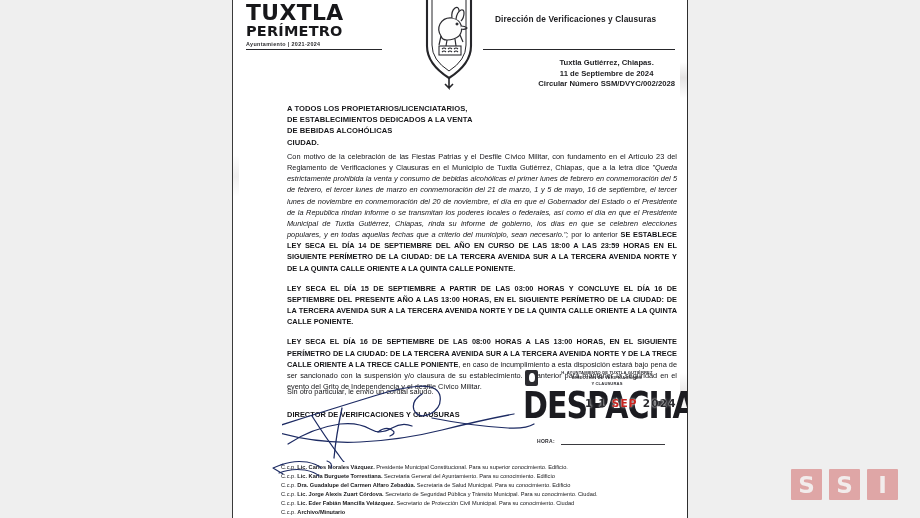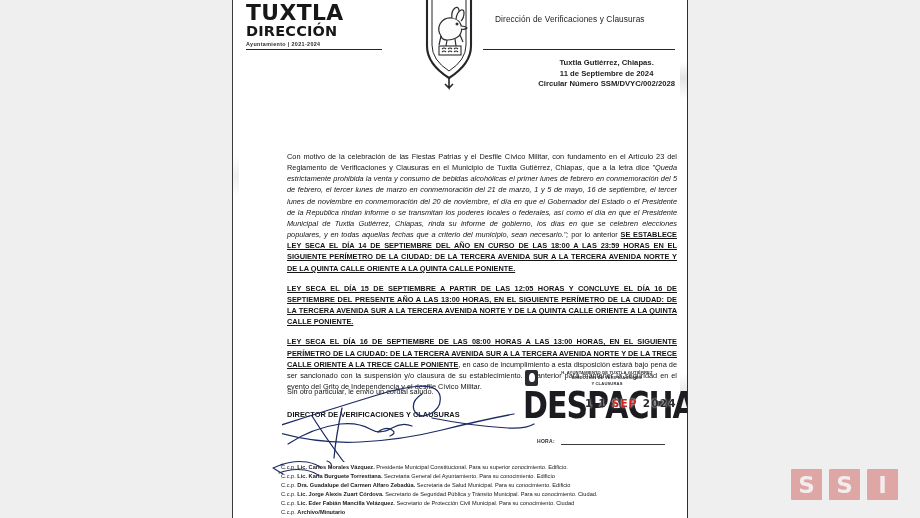--- a/index.html
+++ b/index.html
@@ -141,21 +141,21 @@
     width: 76px;
     height: 112px;
   }
 
   
   .dept-line {
     position: absolute;
     left: 262px;
     top: 6px;
     font-size: 8.3px;
-    font-weight: 400;
+    font-weight: 700;
     color: #1d1d20;
     letter-spacing: 0.1px;
     white-space: nowrap;
   }
 
   
   .place-block {
     position: absolute;
     right: 12px;
     top: 50px;
@@ -189,21 +189,20 @@
     font-size: 7.35px;
     line-height: 11.15px;
     text-align: justify;
   }
   .body-block p { margin: 0 0 9px 0; }
   .body-block p:last-child { margin-bottom: 0; }
 
   .q { font-style: italic; }
 
   .uline {
-    text-decoration: underline;
     text-underline-offset: 1.1px;
     font-weight: 700;
   }
 
   .para-leyseca {
     text-align: justify;
   }
   .para-leyseca .uline { letter-spacing: 0.02px; }
 
   
@@ -376,21 +375,21 @@
 
 <div id="viewport">
 
   <div id="doc-page">
     <div class="sheet-inner">
 
       <div class="doc-header">
 
         <div class="logo-block">
           <div class="logo-tuxtla">TUXTLA</div>
-          <div class="logo-gutierrez">DIRECCIÓN</div>
+          <div class="logo-gutierrez">PERÍMETRO</div>
           <div class="logo-sub">Ayuntamiento | 2021-2024</div>
         </div>
 
         <div class="rule-left"></div>
         <div class="rule-right"></div>
 
         <div class="shield-wrap">
           
           <svg width="76" height="112" viewBox="0 0 76 112">
             <path d="M16 6 L60 6 L60 58 Q60 76 38 90 Q16 76 16 58 Z" fill="#ffffff" stroke="#26262a" stroke-width="2.1"></path>
@@ -416,26 +415,32 @@
 
         <div class="dept-line">Dirección de Verificaciones y Clausuras</div>
 
         <div class="place-block">
           <div>Tuxtla Gutiérrez, Chiapas.</div>
           <div>11 de Septiembre de 2024</div>
           <div>Circular Número SSM/DVYC/002/2028</div>
         </div>
       </div>
 
+      <div class="addressee">
+        <div>A TODOS LOS PROPIETARIOS/LICENCIATARIOS,</div>
+        <div>DE ESTABLECIMIENTOS DEDICADOS A LA VENTA</div>
+        <div>DE BEBIDAS ALCOHÓLICAS</div>
+        <div>CIUDAD.</div>
+      </div>
 
       <div class="body-block">
 
         <p><span>Con motivo de la celebración de las Fiestas Patrias y el Desfile Cívico Militar, con fundamento en el Artículo 23 del Reglamento de Verificaciones y Clausuras en el Municipio de Tuxtla Gutiérrez, Chiapas, que a la letra dice </span><span class="q">"Queda estrictamente prohibida la venta y consumo de bebidas alcohólicas el primer lunes de febrero en conmemoración del 5 de febrero, el tercer lunes de marzo en conmemoración del 21 de marzo, 1 y 5 de mayo, 16 de septiembre, el tercer lunes de noviembre en conmemoración del 20 de noviembre, el día en que el Gobernador del Estado o el Presidente de la Republica rindan informe o se transmitan los poderes locales o federales, así como el día en que el Presidente Municipal de Tuxtla Gutiérrez, Chiapas, rinda su informe de gobierno, los días en que se celebren elecciones populares, y en todas aquellas fechas que a criterio del municipio, sean necesario.";</span><span> por lo anterior </span><span class="uline">SE ESTABLECE LEY SECA EL DÍA 14 DE SEPTIEMBRE DEL AÑO EN CURSO DE LAS 18:00 A LAS 23:59 HORAS EN EL SIGUIENTE PERÍMETRO DE LA CIUDAD: DE LA TERCERA AVENIDA SUR A LA TERCERA AVENIDA NORTE Y DE LA QUINTA CALLE ORIENTE A LA QUINTA CALLE PONIENTE.</span></p>
 
-        <p class="para-leyseca"><span class="uline">LEY SECA EL DÍA 15 DE SEPTIEMBRE A PARTIR DE LAS 12:05 HORAS Y CONCLUYE EL DÍA 16 DE SEPTIEMBRE DEL PRESENTE AÑO A LAS 13:00 HORAS, EN EL SIGUIENTE PERÍMETRO DE LA CIUDAD: DE LA TERCERA AVENIDA SUR A LA TERCERA AVENIDA NORTE Y DE LA QUINTA CALLE ORIENTE A LA QUINTA CALLE PONIENTE.</span></p>
+        <p class="para-leyseca"><span class="uline">LEY SECA EL DÍA 15 DE SEPTIEMBRE A PARTIR DE LAS 03:00 HORAS Y CONCLUYE EL DÍA 16 DE SEPTIEMBRE DEL PRESENTE AÑO A LAS 13:00 HORAS, EN EL SIGUIENTE PERÍMETRO DE LA CIUDAD: DE LA TERCERA AVENIDA SUR A LA TERCERA AVENIDA NORTE Y DE LA QUINTA CALLE ORIENTE A LA QUINTA CALLE PONIENTE.</span></p>
 
         <p class="para-leyseca"><span class="uline">LEY SECA EL DÍA 16 DE SEPTIEMBRE DE LAS 08:00 HORAS A LAS 13:00 HORAS, EN EL SIGUIENTE PERÍMETRO DE LA CIUDAD: DE LA TERCERA AVENIDA SUR A LA TERCERA AVENIDA NORTE Y DE LA TRECE CALLE ORIENTE A LA TRECE CALLE PONIENTE</span><span>, en caso de incumplimiento a esta disposición estará bajo pena de ser sancionado con la suspensión y/o clausura de su establecimiento. Lo anterior para mantener la seguridad en el evento del Grito de Independencia y el desfile Cívico Militar.</span></p>
       </div>
 
       <div class="sign-block">
         <div class="sign-close">Sin otro particular, le envío un cordial saludo.</div>
         <div class="sign-title">DIRECTOR DE VERIFICACIONES Y CLAUSURAS</div>
 
         <svg class="signature-svg" viewBox="0 0 270 78">
           <g fill="none" stroke="#1d2b63" stroke-width="1.25" stroke-linecap="round">

